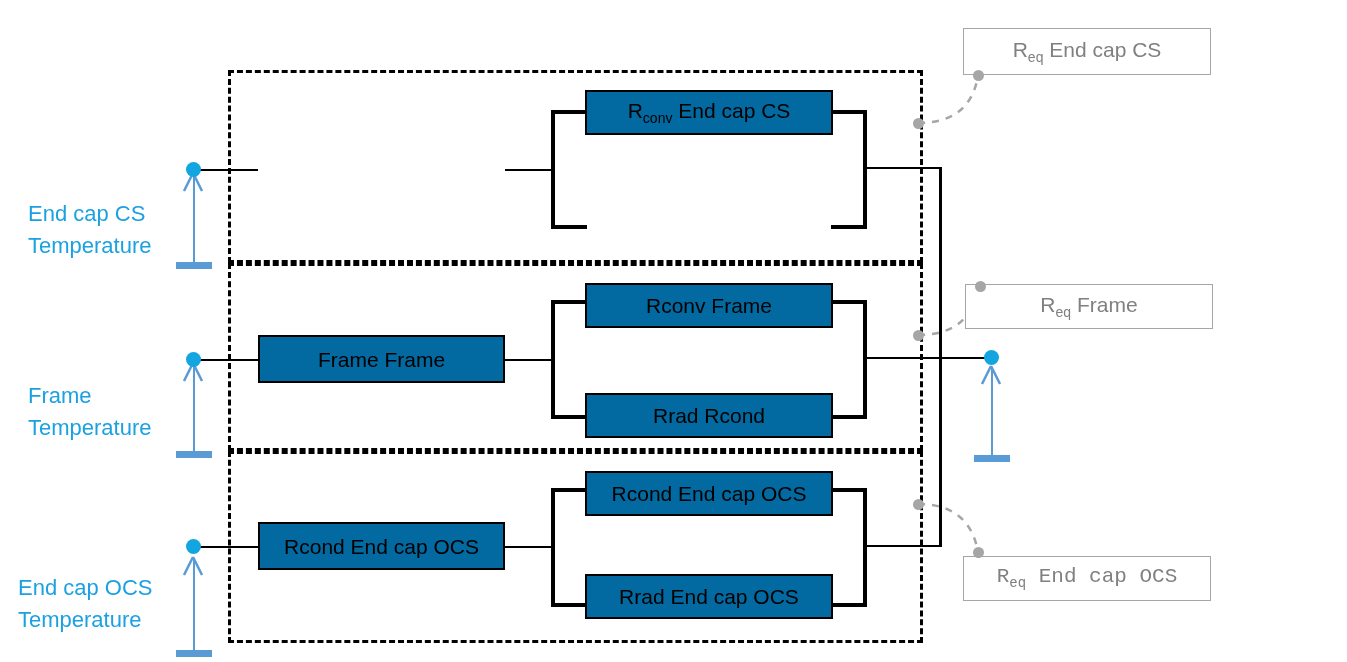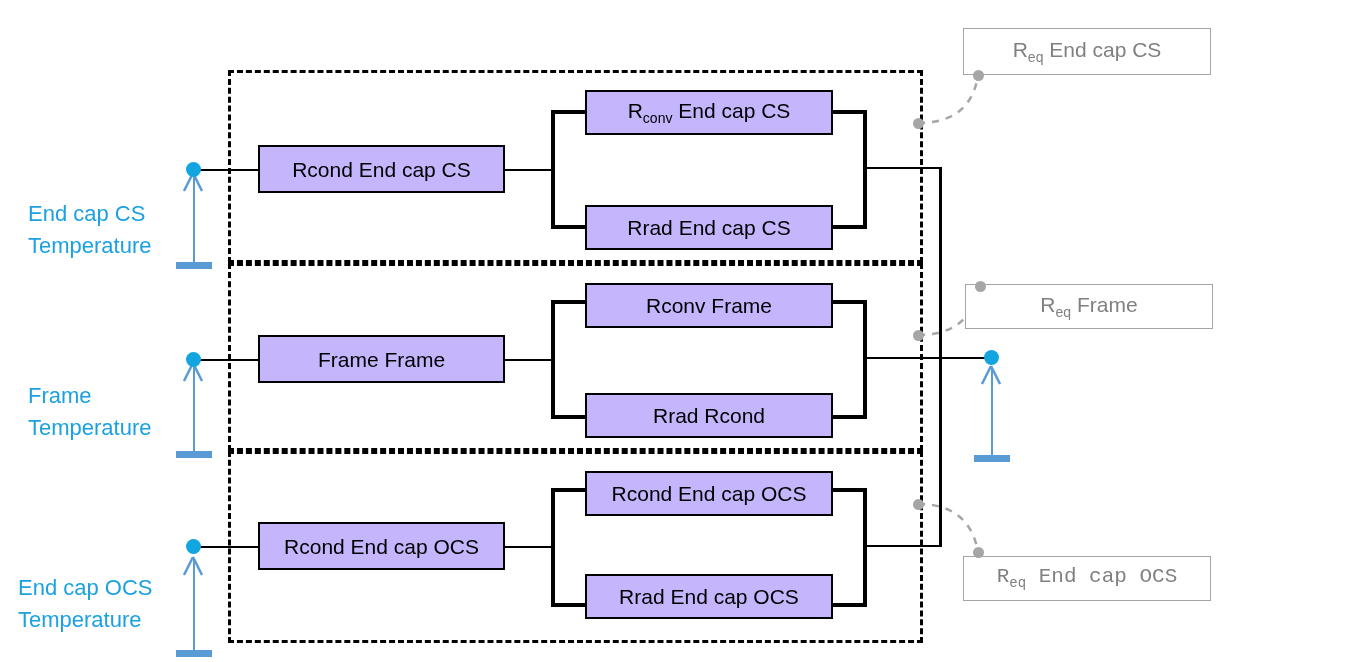--- a/index.html
+++ b/index.html
@@ -24,21 +24,21 @@
     border: 3px dashed #000000;
     box-sizing: border-box;
     background: transparent;
   }
 
   
   .rbox {
     position: absolute;
     box-sizing: border-box;
     border: 2px solid #000000;
-    background: #c4b5fd;
+    background: #0369a1;
     display: flex;
     align-items: center;
     justify-content: center;
     color: #000000;
     font-size: 21px;
     line-height: 1;
     white-space: nowrap;
     z-index: 6;
   }
   .rbox .sub {
@@ -153,37 +153,31 @@
       <path d="M12 1 L3 19" stroke="#5B9BD5" stroke-width="2.5" fill="none"></path>
       <path d="M12 1 L21 19" stroke="#5B9BD5" stroke-width="2.5" fill="none"></path>
     </svg>
   </div>
   <div class="node-dot" style="left:186px; top:162px;"></div>
   <div class="temp-label" style="left:28px; top:198px; width:150px;">End cap CS
 Temperature</div>
 
   <div class="wire-h" style="left:193px; top:168.5px; width:65px;"></div>
 
-  <div class="rbox" style="left:258px; top:145px; width:247px; height:48px;">
-    <span>Rcond End cap CS</span>
-  </div>
 
   <div class="wire-h" style="left:505px; top:168.5px; width:50px;"></div>
 
   <div class="wire-v thick" style="left:551px; top:112px; width:4px; height:117px;"></div>
   <div class="wire-h thick" style="left:551px; top:110px; width:36px; height:4px;"></div>
   <div class="wire-h thick" style="left:551px; top:225px; width:36px; height:4px;"></div>
 
   <div class="rbox" style="left:585px; top:90px; width:248px; height:45px;">
     <span><span>R</span><span class="sub">conv</span><span> End cap CS</span></span>
   </div>
 
-  <div class="rbox" style="left:585px; top:205px; width:248px; height:45px;">
-    <span>Rrad End cap CS</span>
-  </div>
 
   <div class="wire-h thick" style="left:831px; top:110px; width:36px; height:4px;"></div>
   <div class="wire-h thick" style="left:831px; top:225px; width:36px; height:4px;"></div>
   <div class="wire-v thick" style="left:863px; top:110px; width:4px; height:119px;"></div>
 
   <div class="wire-h" style="left:865px; top:167px; width:77px;"></div>
 
   <div class="src-ground" style="left:176px; top:451px; width:36px;"></div>
   <div class="src-stem" style="left:192.5px; top:366px; height:86px;"></div>
   <div class="src-arrowhead" style="left:181px; top:362px;">

